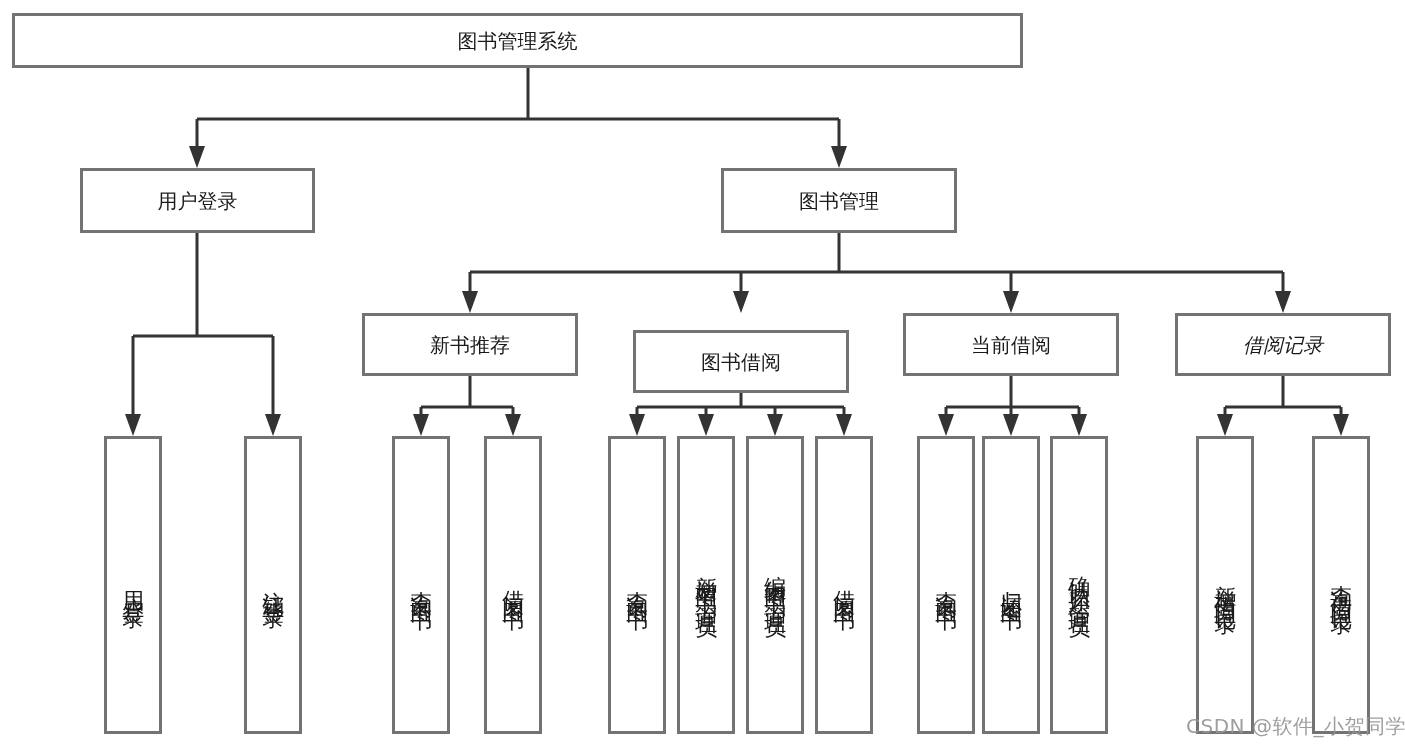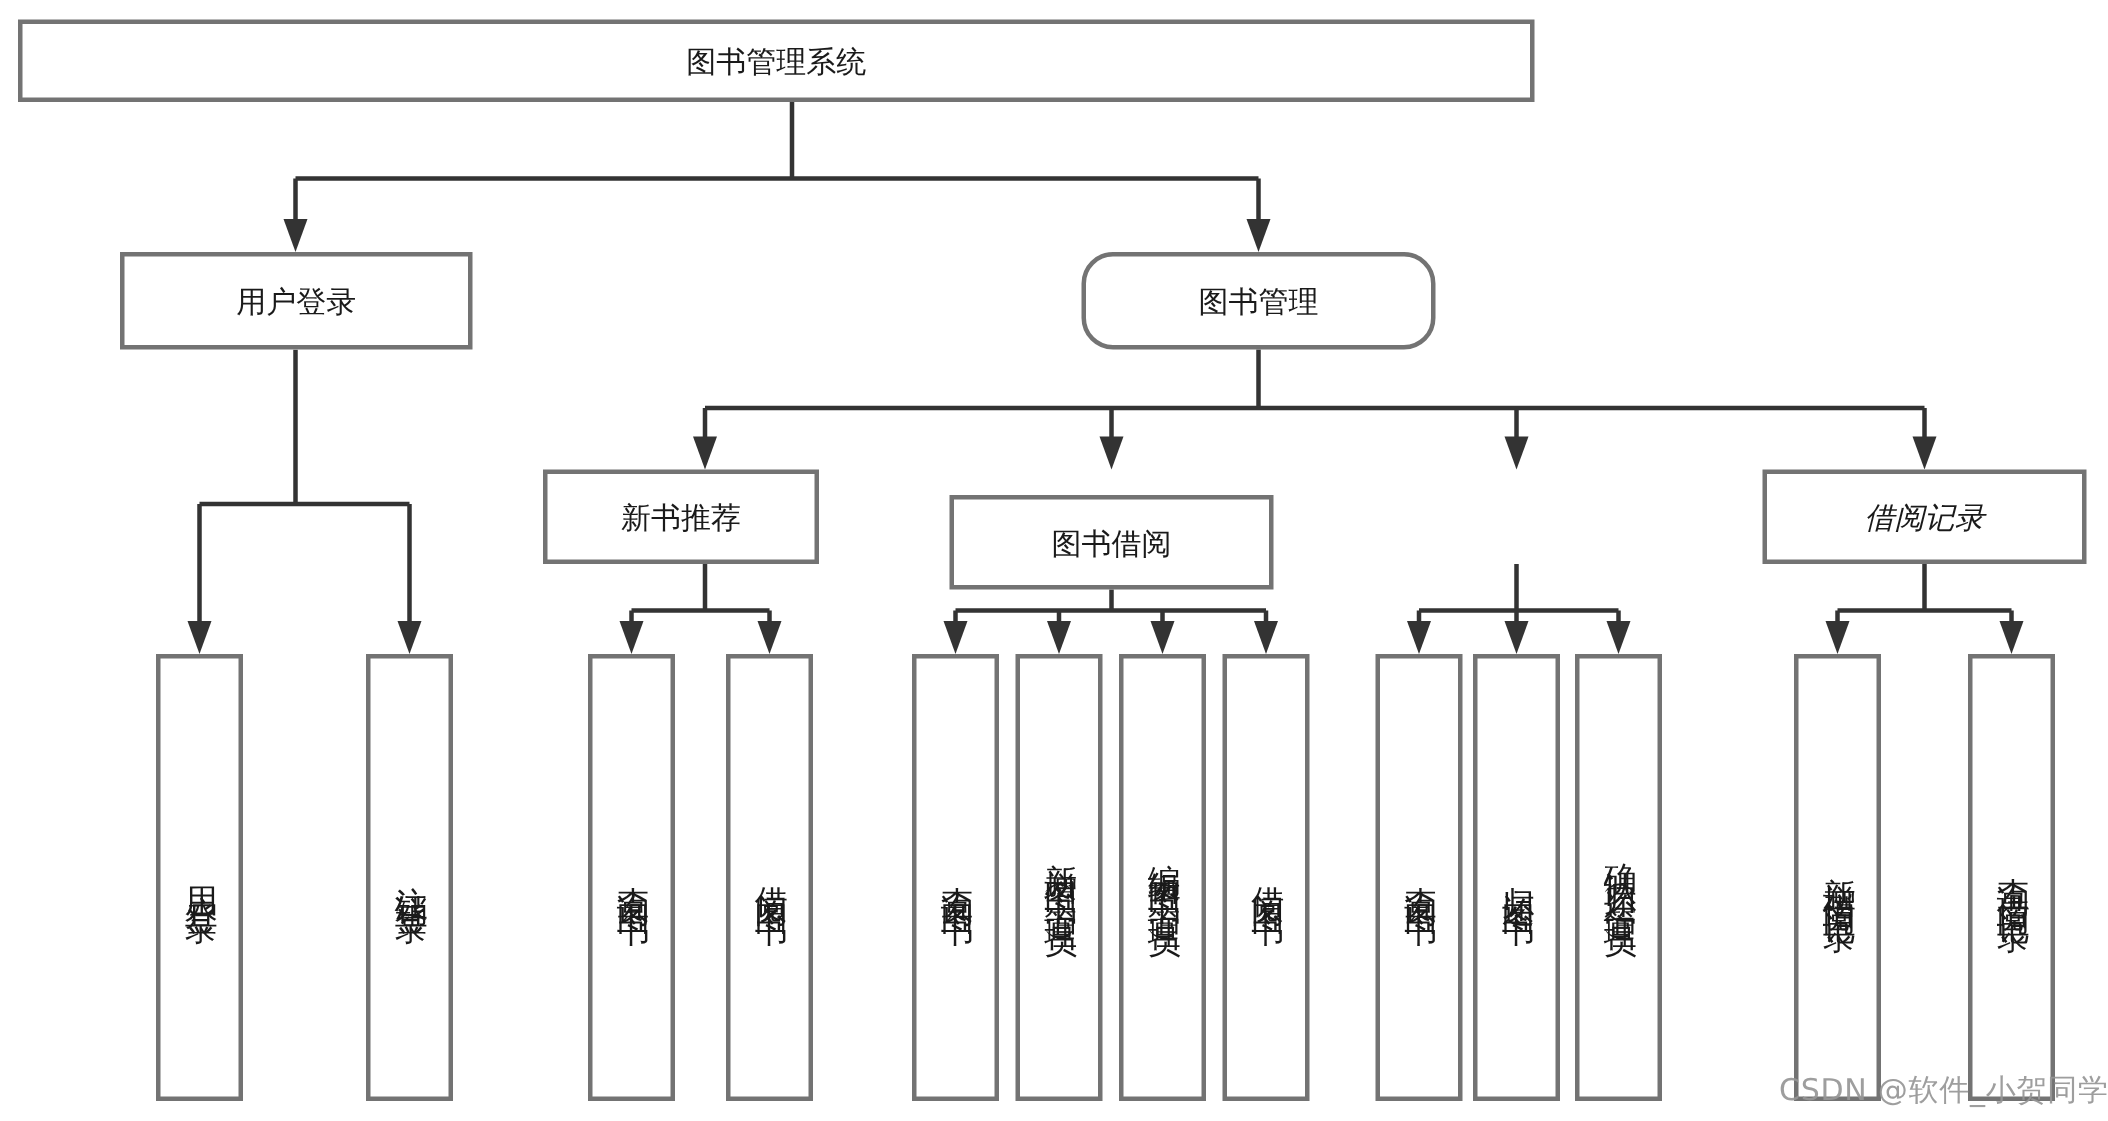--- a/index.html
+++ b/index.html
@@ -88,29 +88,32 @@
     <polygon points="1333,414 1349,414 1341,436" fill="#333333"></polygon>
   </svg>
 
   <div class="node" style="left:12px; top:13px; width:1011px; height:55px;">
     <span>图书管理系统</span>
   </div>
 
   <div class="node" style="left:80px; top:168px; width:235px; height:65px;">
     <span>用户登录</span>
   </div>
-  <div class="node" style="left:721px; top:168px; width:236px; height:65px;border-radius:21px;">
+  <div class="node" style="left:721px; top:168px; width:236px; height:65px;">
     <span>图书管理</span>
   </div>
 
-  <div class="node" style="left:362px; top:313px; width:184px; height:63px;">
+  <div class="node" style="left:362px; top:313px; width:216px; height:63px;">
     <span>新书推荐</span>
   </div>
   <div class="node" style="left:633px; top:330px; width:216px; height:63px;">
     <span>图书借阅</span>
+  </div>
+  <div class="node" style="left:903px; top:313px; width:216px; height:63px;">
+    <span>当前借阅</span>
   </div>
   <div class="node" style="left:1175px; top:313px; width:216px; height:63px;font-style:italic;">
     <span>借阅记录</span>
   </div>
 
   <div class="node leaf" style="left:104px; top:436px; width:58px; height:298px;">
     <span>用户登录</span>
   </div>
   <div class="node leaf" style="left:244px; top:436px; width:58px; height:298px;">
     <span>注销登录</span>

